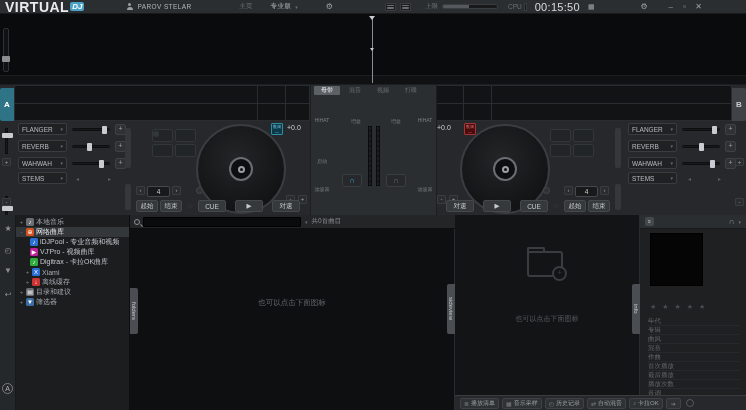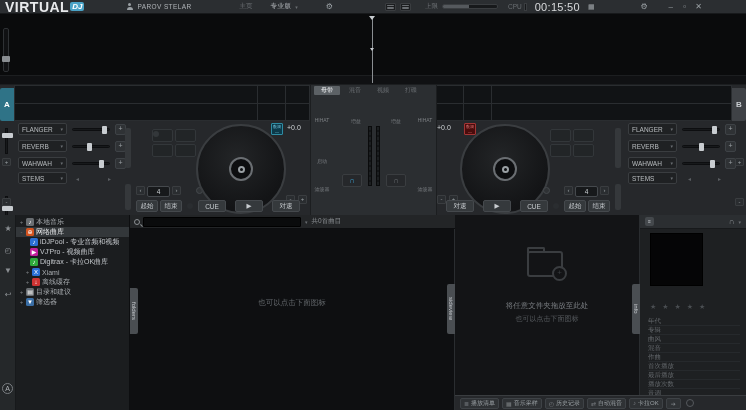--- a/index.html
+++ b/index.html
@@ -494,21 +494,20 @@
   </div>
   <div class="ab vtab" style="left:130px;top:288px;width:8px;height:46px">
       <span>folders</span>
     </div>
   <div class="ab vtab" style="left:447px;top:284px;width:8px;height:50px;border-radius:2px 0 0 2px">
       <span>sideview</span>
     </div>
 
   <div id="sview" class="ab">
     <div class="folderico" style="position:absolute;left:72px;top:36px"></div>
-    <div style="position:absolute;left:0;right:0;top:86px;text-align:center;font-size:7.5px;color:#7a7e82">将任意文件夹拖放至此处</div>
     <div style="position:absolute;left:0;right:0;top:99px;text-align:center;font-size:7px;color:#55595d">也可以点击下面图标</div>
   </div>
   <div class="ab vtab" style="left:632px;top:284px;width:8px;height:50px;border-radius:2px 0 0 2px">
       <span>info</span>
     </div>
 
   <div id="ipanel" class="ab">
     <div style="position:absolute;left:10px;top:18px;width:53px;height:53px;background:#050506;border:1px solid #000"></div>
     <div style="position:absolute;left:10px;top:88px;font-size:7px;color:#4a4e52;letter-spacing:2px">★ ★ ★ ★ ★</div>
     <div style="position:absolute;left:8px;top:102px;right:6px">

